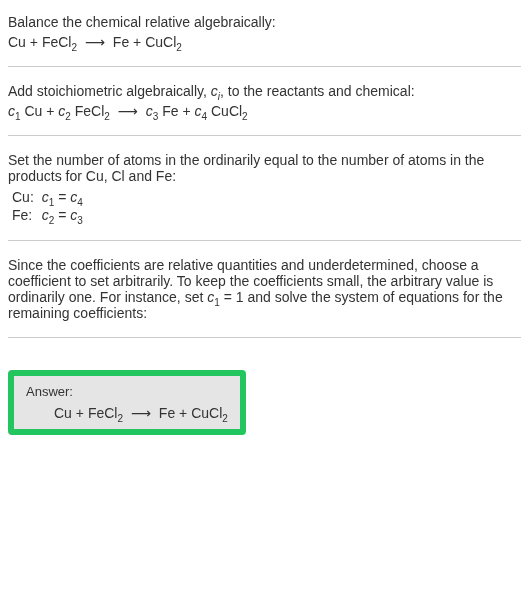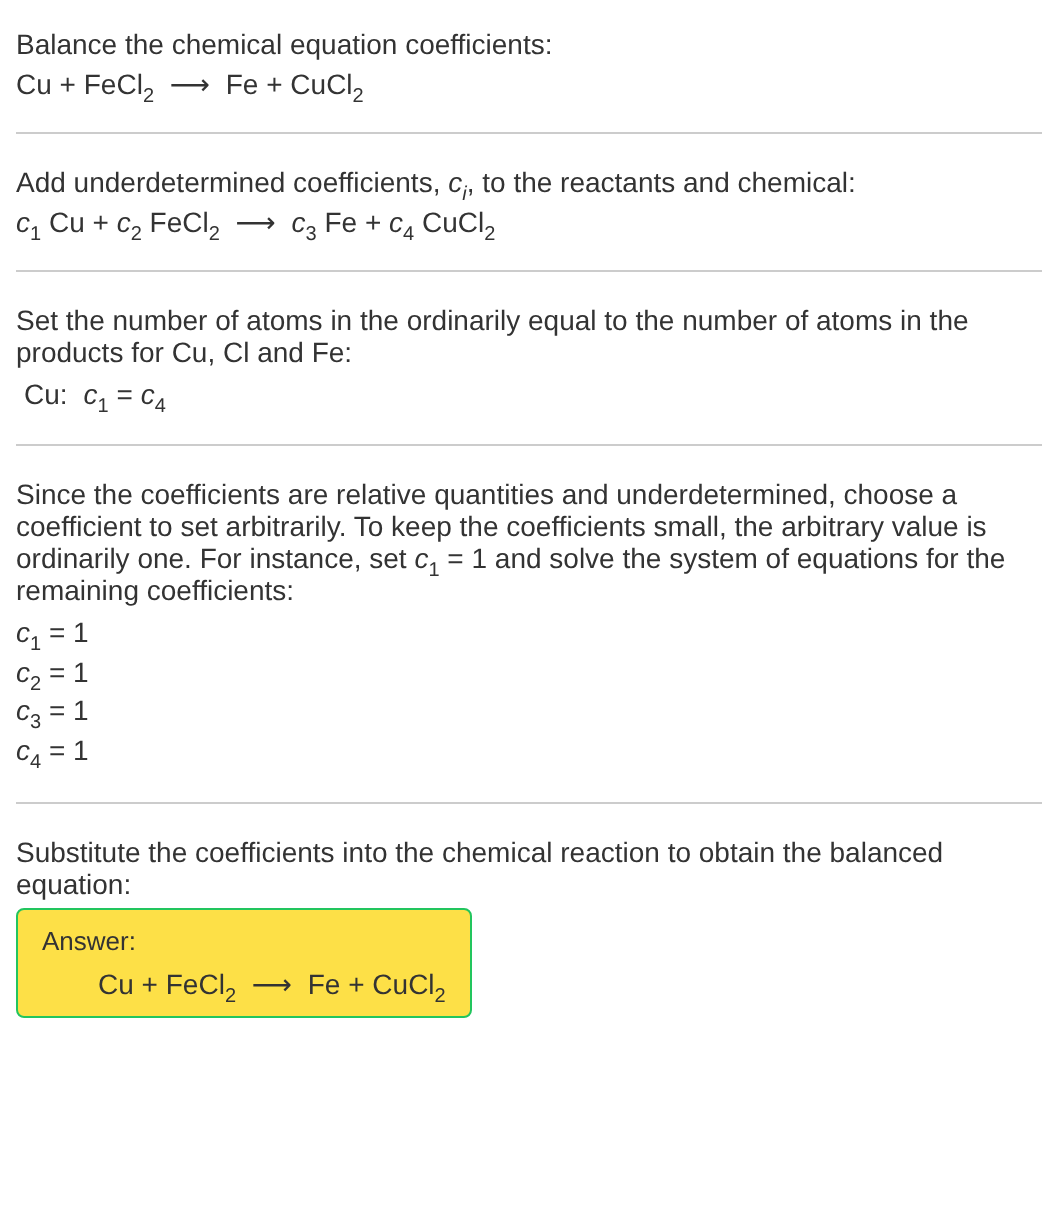--- a/index.html
+++ b/index.html
@@ -50,96 +50,95 @@
       text-align: left;
     }
     .coef-list {
       margin-top: 4px;
     }
     .coef-list div {
       line-height: 1.4;
     }
     .answer-box {
       display: inline-block;
-      border: 1px solid #22c55e;
-      background: #fde047;
+      border: 6px solid #22c55e;
+      background: #e5e5e5;
       border-radius: 4px;
       padding: 8px 12px;
-      margin-top: 4px;
+      margin-top: 16px;
     }
     .answer-label {
       font-size: 13px;
       margin-bottom: 6px;
     }
     .answer-eq {
       padding-left: 28px;
     }
     .ital {
       font-style: italic;
     }
   </style>
 </head>
 <body>
 
 <div class="section">
-  <div>Balance the chemical equation coefficients:</div>
+  <div>Balance the chemical relative algebraically:</div>
   <div class="equation-line">
     <span>Cu</span><span> + </span><span>FeCl</span><span class="sub">2</span>
     <span class="arrow">⟶</span>
     <span>Fe</span><span> + </span><span>CuCl</span><span class="sub">2</span>
   </div>
 </div>
 
 <hr class="divider">
 
 <div class="section">
   <div>
-    <span>Add underdetermined coefficients, </span><span class="ital">c</span><span class="sub subvar">i</span><span>, to the reactants and chemical:</span>
+    <span>Add stoichiometric algebraically, </span><span class="ital">c</span><span class="sub subvar">i</span><span>, to the reactants and chemical:</span>
   </div>
   <div class="equation-line">
     <span class="ital">c</span><span class="sub">1</span><span> </span><span>Cu</span><span> + </span><span class="ital">c</span><span class="sub">2</span><span> </span><span>FeCl</span><span class="sub">2</span>
     <span class="arrow">⟶</span>
     <span class="ital">c</span><span class="sub">3</span><span> </span><span>Fe</span><span> + </span><span class="ital">c</span><span class="sub">4</span><span> </span><span>CuCl</span><span class="sub">2</span>
   </div>
 </div>
 
 <hr class="divider">
 
 <div class="section">
   <div>Set the number of atoms in the ordinarily equal to the number of atoms in the products for Cu, Cl and Fe:</div>
   <table class="table-eq">
     <tbody>
         <tr>
       <td>Cu:</td>
       <td>
         <span class="ital">c</span><span class="sub">1</span><span> = </span><span class="ital">c</span><span class="sub">4</span>
       </td>
     </tr>
+    <tr>
+      <td>Fe:</td>
+      <td>
+        <span class="ital">c</span><span class="sub">2</span><span> = </span><span class="ital">c</span><span class="sub">3</span>
+      </td>
+    </tr>
   </tbody>
     </table>
 </div>
 
 <hr class="divider">
 
 <div class="section">
   <div>
     <span>Since the coefficients are relative quantities and underdetermined, choose a coefficient to set arbitrarily. To keep the coefficients small, the arbitrary value is ordinarily one. For instance, set </span><span class="ital">c</span><span class="sub">1</span><span> = 1 and solve the system of equations for the remaining coefficients:</span>
   </div>
-  <div class="coef-list">
-    <div><span class="ital">c</span><span class="sub">1</span><span> = 1</span></div>
-    <div><span class="ital">c</span><span class="sub">2</span><span> = 1</span></div>
-    <div><span class="ital">c</span><span class="sub">3</span><span> = 1</span></div>
-    <div><span class="ital">c</span><span class="sub">4</span><span> = 1</span></div>
-  </div>
 </div>
 
 <hr class="divider">
 
 <div class="section">
-  <div>Substitute the coefficients into the chemical reaction to obtain the balanced equation:</div>
   <div class="answer-box">
     <div class="answer-label">Answer:</div>
     <div class="answer-eq">
       <span>Cu</span><span> + </span><span>FeCl</span><span class="sub">2</span>
       <span class="arrow">⟶</span>
       <span>Fe</span><span> + </span><span>CuCl</span><span class="sub">2</span>
     </div>
   </div>
 </div>
 

